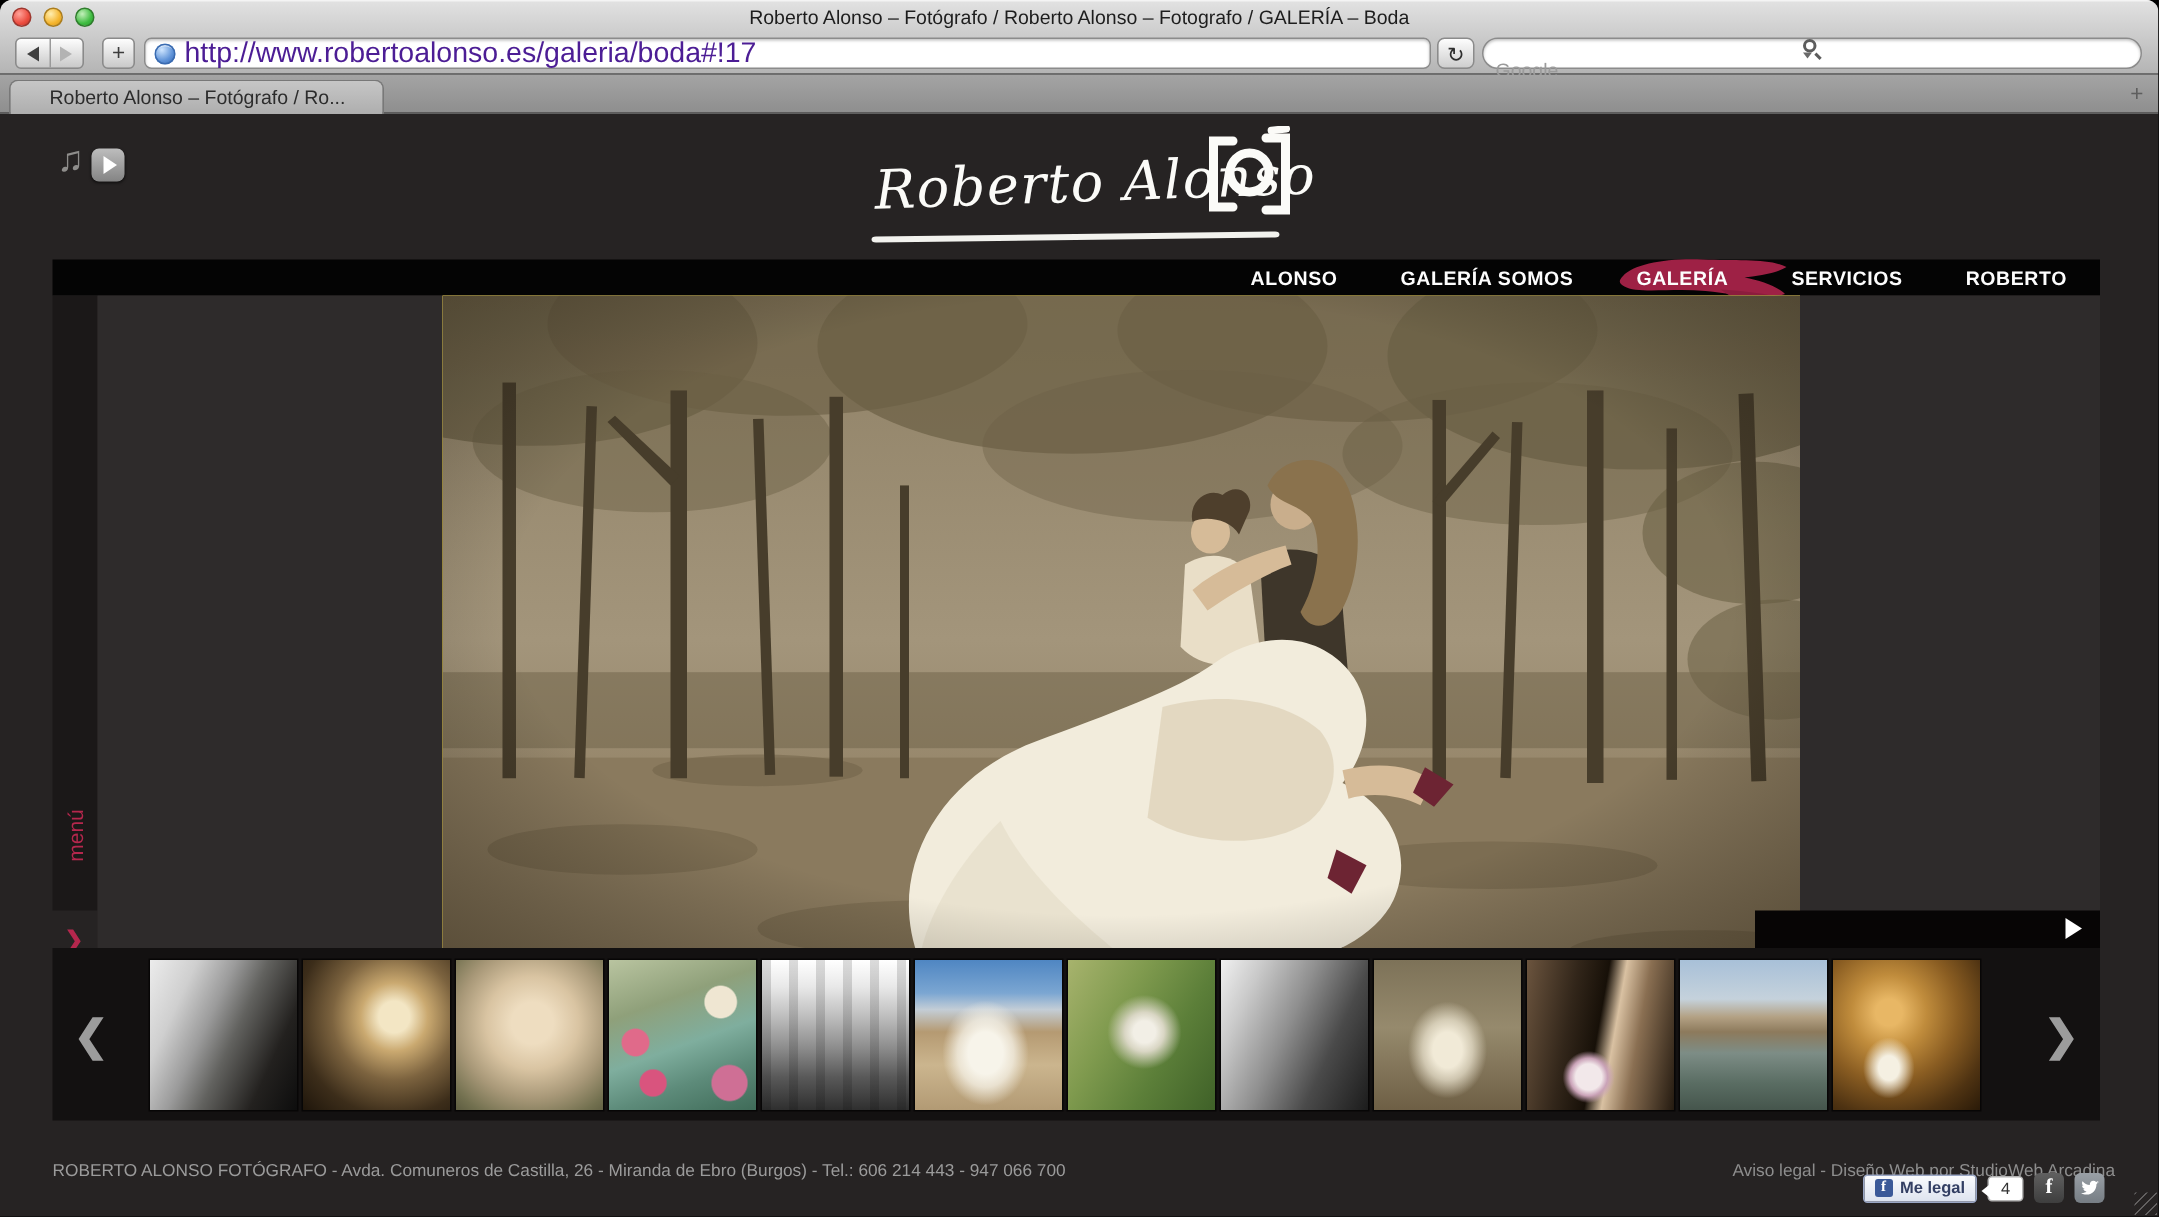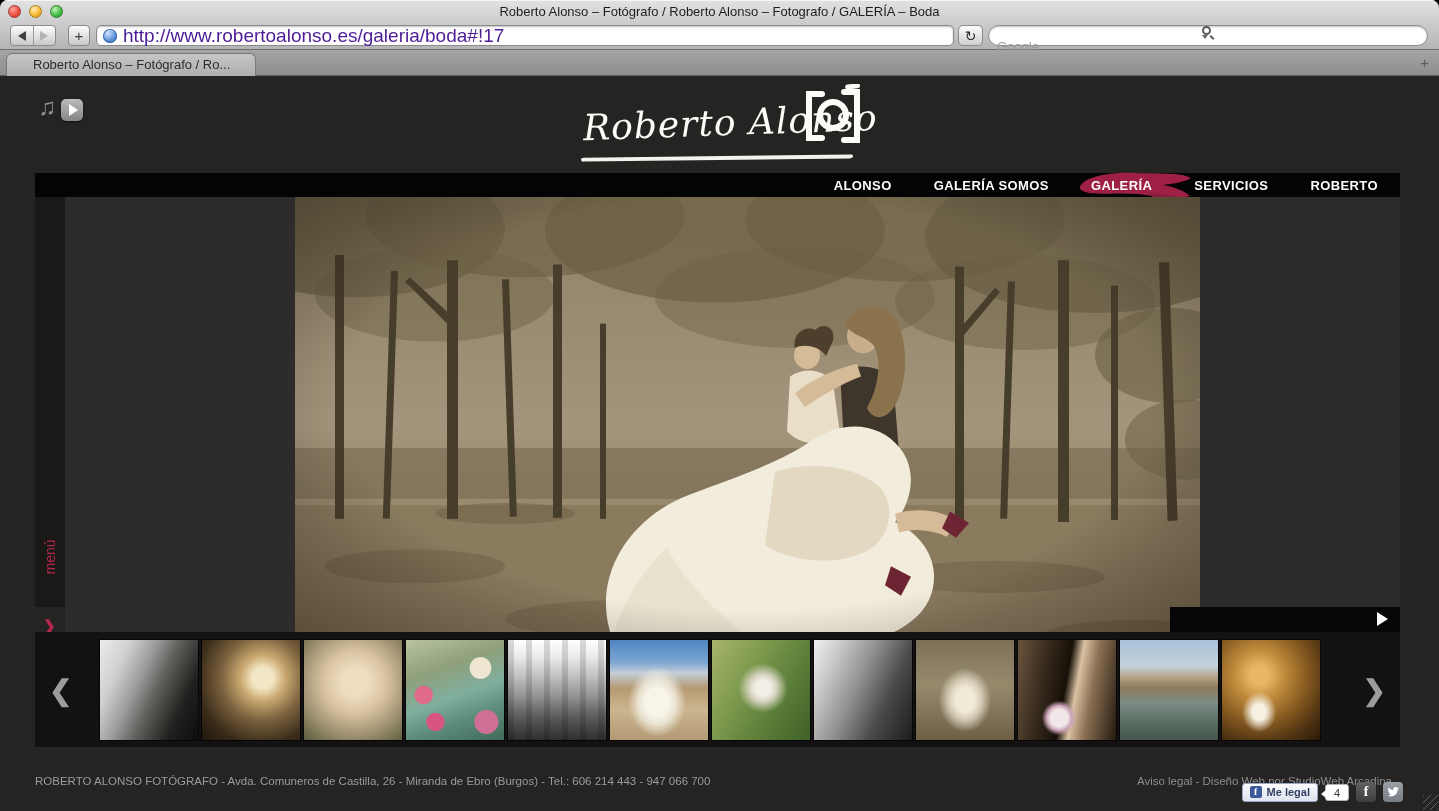--- a/index.html
+++ b/index.html
@@ -119,21 +119,21 @@
   .t9 { background:radial-gradient(ellipse at 50% 60%,#f1ead7 0 14%,rgba(240,233,213,.7) 24%,rgba(0,0,0,0) 38%),
                linear-gradient(#7d7258 0%,#968a6d 45%,#6e5f45 100%); }
   .t10 { background:radial-gradient(circle at 42% 78%,#f2e8ea 0 9%,#caa3b8 13%,rgba(0,0,0,0) 18%),
                linear-gradient(100deg,#6b543e 0%,#32261a 30%,#171008 48%,#d9c1a2 58%,#8a6f52 72%,#241a10 100%); }
   .t11 { background:linear-gradient(#a8c0d8 0%,#c5d2dc 26%,#b3a184 38%,#8d7a5c 48%,#7d8d86 62%,#5a6d63 82%,#45554c 100%); }
   .t12 { background:radial-gradient(ellipse at 38% 72%,#f5f0e2 0 8%,rgba(245,240,226,.6) 13%,rgba(0,0,0,0) 20%),
                radial-gradient(circle at 38% 35%,#e8b765 0 10%,#c08c3c 28%,#8a5d22 52%,#4f3312 78%,#2a1a08 100%); }
 
   .footerline { position:absolute; font-size:11.5px; color:#9b9b9b; top:679px;margin-top:20px; }
   .footerline.left { left:35px; }
-  .footerline.right { right:47px; color:#8d8d8d; }
+  .footerline.right { right:29px; color:#8d8d8d; }
 
   .social { position:absolute; top:705px; right:36px; display:flex; align-items:center; gap:7px; height:22px; }
   .fblike { display:flex; align-items:center; gap:5px; height:19px; padding:0 7px;
     background:linear-gradient(#fafbfd,#dde3ef); border:1px solid #99a6c4; border-radius:3px; cursor:pointer; }
   .fbflag { width:12px; height:12px; background:#3b5998; border-radius:2px; color:#fff; font-weight:bold;
     font-size:10px; line-height:12px; text-align:center; font-family:"Liberation Serif", serif; }
   .fbliketext { font-size:11px; font-weight:bold; color:#333f63; }
   .likecount { position:relative; height:17px; min-width:24px; background:#fff; border:1px solid #b4b4b4;
     border-radius:3px; font-size:11px; color:#333; text-align:center; line-height:16px; padding:0 5px; }
   .likecount::before { content:""; position:absolute; left:-5px; top:5px; width:0; height:0;

